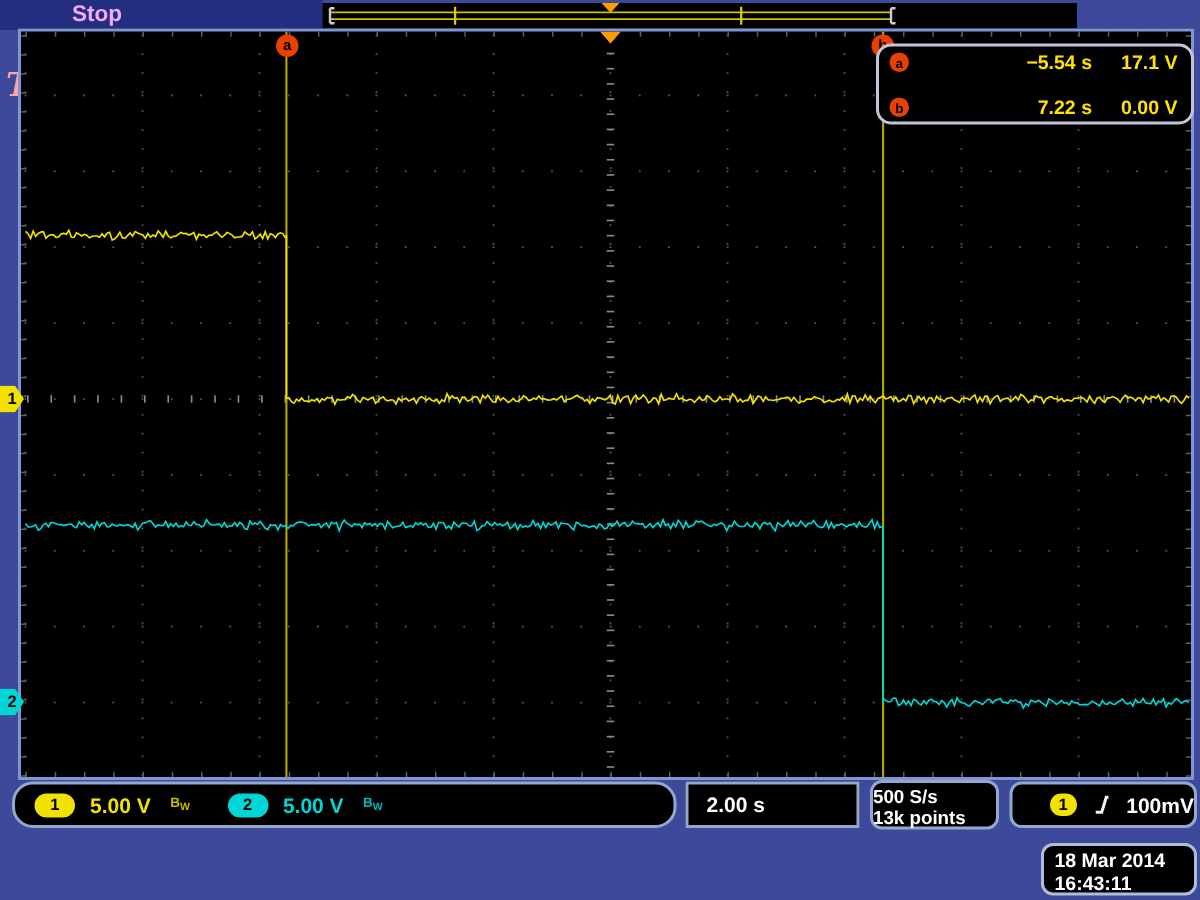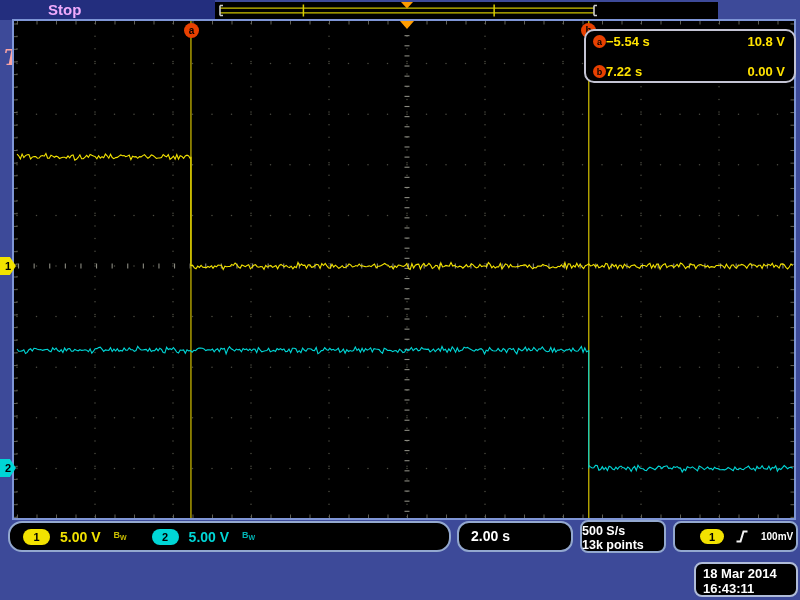--- a/index.html
+++ b/index.html
@@ -37,46 +37,46 @@
 
   
   #readout{left:584px;top:29px;width:212px;height:54px;background:#000;
            border:2px solid #c4c4d4;border-radius:10px;box-sizing:border-box;
            padding:3px 9px 2px 7px;display:flex;flex-direction:column;justify-content:space-between;}
   .ro-row{display:flex;align-items:center;height:15px;color:#ffe200;
           font-weight:bold;font-size:13px;}
   .ro-badge{width:13px;height:13px;border-radius:50%;background:#e84000;color:#000;
             font-size:9px;font-weight:bold;display:flex;align-items:center;
             justify-content:center;flex:0 0 13px;}
-  .ro-time{width:86px;text-align:left;}
+  .ro-time{width:86px;text-align:right;padding-left:36px;}
   .ro-volt{flex:1;text-align:right;}
 
   
   .bbox{background:#000;border:2px solid #93a8cf;box-sizing:border-box;color:#fff;}
   #chbar{left:8px;top:521px;width:443px;height:31px;border-radius:14px;
          display:flex;align-items:center;padding-left:13px;}
   .pill{height:16px;border-radius:9px;color:#000;font-weight:bold;font-size:11px;
         display:flex;align-items:center;justify-content:center;}
   .pill.ch1{width:27px;background:#f2e200;}
   .pill.ch2{width:27px;background:#00d6d6;}
   .scale1{color:#f2e200;font-weight:bold;font-size:14px;margin-left:10px;}
   .scale2{color:#00d6d6;font-weight:bold;font-size:14px;margin-left:10px;}
   .bw{font-size:9px;font-weight:bold;margin-left:13px;line-height:9px;}
   .bw .sub{font-size:7px;vertical-align:-2px;}
   .bw.c1{color:#c8bc00;}
   .bw.c2{color:#00b4b4;}
   .gap2{margin-left:25px;}
-  #hbox{left:457px;top:521px;width:116px;height:31px;border-radius:12px;
+  #hbox{left:457px;top:521px;width:116px;height:31px;border-radius:0;
         font-weight:bold;font-size:14px;line-height:26px;padding-left:12px;}
   #acqbox{left:580px;top:520px;width:86px;height:33px;border-radius:8px;
           font-weight:bold;font-size:12.5px;line-height:14px;padding:2px 0 0 0;}
   #trigbox{left:673px;top:521px;width:125px;height:31px;border-radius:8px;
            display:flex;align-items:center;padding-left:25px;}
   #trigbox .pill{width:24px;height:15px;}
-  #trig-level{color:#fff;font-weight:bold;font-size:10px;margin-left:12px;}
+  #trig-level{color:#fff;font-weight:bold;font-size:14px;margin-left:12px;}
   #edge-icon{margin-left:11px;}
   #datebox{left:694px;top:562px;width:104px;height:35px;border-radius:8px;
            border:2px solid #b0bcd8;font-weight:bold;font-size:13px;
            line-height:15px;padding:2px 0 0 7px;}
 </style>
 </head>
 <body>
 
 <div class="abs" id="titlebar"></div>
 <div class="abs" id="tek-logo">Tek</div>
@@ -1178,21 +1178,21 @@
 <div class="abs chmark" id="chmark1">1</div>
 <div class="abs chmark" id="chmark2">2</div>
 
 <div class="abs curlabel" id="curlabel-a">a</div>
 <div class="abs curlabel" id="curlabel-b">b</div>
 
 <div class="abs" id="readout">
   <div class="ro-row">
     <span class="ro-badge">a</span>
     <span class="ro-time">−5.54 s</span>
-    <span class="ro-volt">10.8 V</span>
+    <span class="ro-volt">17.1 V</span>
   </div>
   <div class="ro-row">
     <span class="ro-badge">b</span>
     <span class="ro-time">7.22 s</span>
     <span class="ro-volt">0.00 V</span>
   </div>
 </div>
 
 <div class="abs bbox" id="chbar">
   <span class="pill ch1">1</span>

